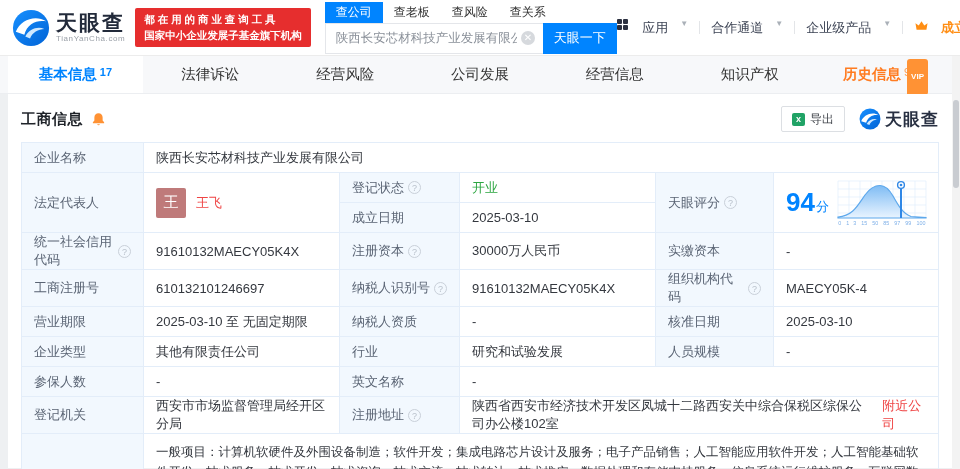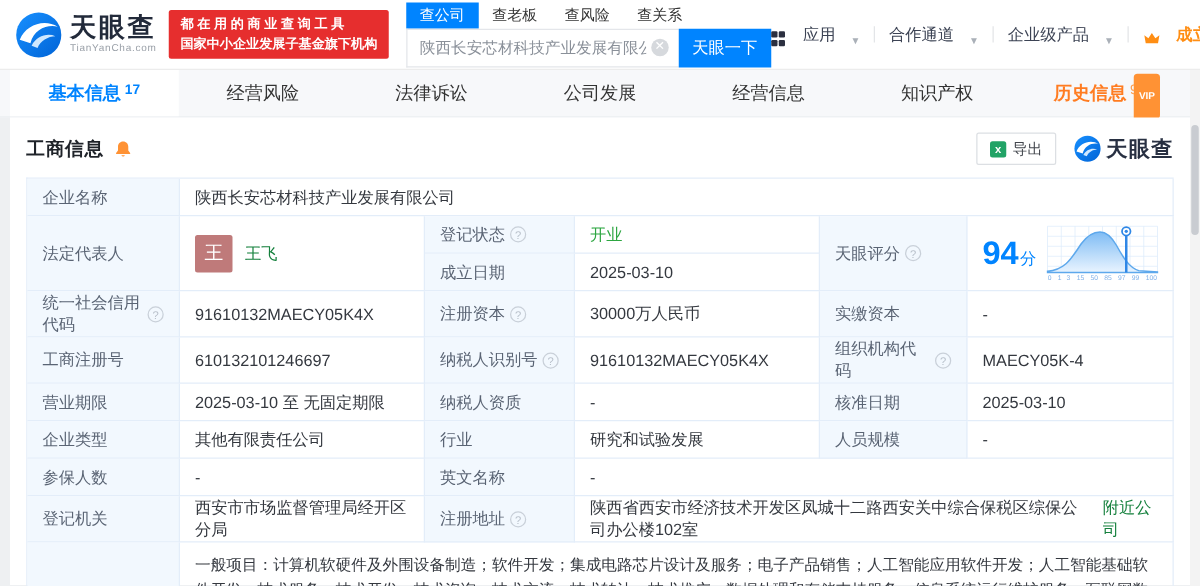--- a/index.html
+++ b/index.html
@@ -15,21 +15,21 @@
   .search-module { margin-left:14px; }
   .search-tabs { display:flex; align-items:flex-end; height:21px; font-size:12px; }
   .search-tabs .stab { padding:2px 11px; color:#333; cursor:pointer; }
   .search-tabs .stab.active { background:#0084ff; color:#fff; }
   .search-row { display:flex; height:31px; }
   .search-box { width:218px; border:1px solid #e4e6ea; border-right:none; display:flex; align-items:center; background:#fff; }
   .search-box input { border:none; outline:none; flex:1; font-size:12.5px; color:#8a9099; padding:0 4px 0 10px; font-family:inherit; background:transparent; }
   .clear-icon { width:14px; height:14px; border-radius:50%; background:#d6d9dd; color:#fff; font-size:10px; line-height:14px; text-align:center; margin-right:8px; cursor:pointer; }
   .search-btn { width:74px; background:#0084ff; color:#fff; border:none; font-size:13px; cursor:pointer; font-family:inherit; }
   .top-nav { margin-left:auto; display:flex; align-items:center; font-size:13px; color:#3c4354; white-space:nowrap; }
-  .nav-item { display:flex; align-items:flex-end; gap:12px; cursor:pointer; }
+  .nav-item { display:flex; align-items:flex-start; gap:12px; cursor:pointer; }
   .caret { font-size:8px; color:#aab0b8; }
   .nav-sep { width:1px; height:13px; background:#e3e5e8; margin:0 11px; }
   .grid-icon { display:grid; grid-template-columns:5px 5px; grid-gap:1.5px; margin-right:2px; }
   .grid-icon i { width:5px; height:5px; background:#2b3040; border-radius:1px; }
   .vip-link { color:#ff8e14; font-weight:bold; }
   .vip-link .caret { color:#ffb066; }
 
   
   .tabbar { height:38px; background:#f7f8fa; border-bottom:1px solid #eceef1; display:flex; padding:0 8px; }
   .tab { flex:1; display:flex; align-items:center; justify-content:center; font-size:14.5px; color:#333; cursor:pointer; position:relative; }
@@ -63,21 +63,21 @@
   .c2 { width:196px; flex:none; }
   .c3 { width:120px; flex:none; }
   .c4 { width:196px; flex:none; }
   .c5 { width:118px; flex:none; }
   .grow { flex:1; min-width:0; }
   .h58 { min-height:58px; }
   .subcol { display:flex; flex-direction:column; flex:none; width:316px; }
   .subrow { display:flex; flex:1; }
   .subrow .lbl { width:120px; flex:none; }
   .subrow .val { flex:1; }
-  .link { color:#15803d; cursor:pointer; }
+  .link { color:#ef4444; cursor:pointer; }
   .avatar { width:30px; height:30px; border-radius:2px; background:#bf7a7a; color:#fff; font-size:15px; display:flex; align-items:center; justify-content:center; margin-right:10px; flex:none; }
   .green { color:#2da641; }
   .scope-cell { align-items:flex-start; padding:8px 12px; line-height:1.6; font-size:12.5px; }
   .scope-lbl { align-items:center; }
   .score-cell { gap:8px; padding:0 8px 0 12px; }
   .score-num { font-size:26px; font-weight:bold; color:#0084ff; line-height:1; }
   .score-unit { font-size:13px; color:#0084ff; margin-left:1px; }
   .score-chart { display:flex; flex-direction:column; }
   .axis-labels { display:flex; justify-content:space-between; width:90px; padding:0 1px; }
   .axis-labels span { font-size:6px; color:#7fb0e8; transform:scale(.9); }
@@ -160,24 +160,24 @@
 
   </div>
 </div>
 
 <div class="tabbar">
   <div class="tab active">
     <span>基本信息</span>
     <span class="cnt">17</span>
   </div>
   <div class="tab">
+    <span>法律诉讼</span>
+  </div>
+  <div class="tab">
     <span>经营风险</span>
-  </div>
-  <div class="tab">
-    <span>法律诉讼</span>
   </div>
   <div class="tab">
     <span>公司发展</span>
   </div>
   <div class="tab">
     <span>经营信息</span>
   </div>
   <div class="tab">
     <span>知识产权</span>
   </div>

